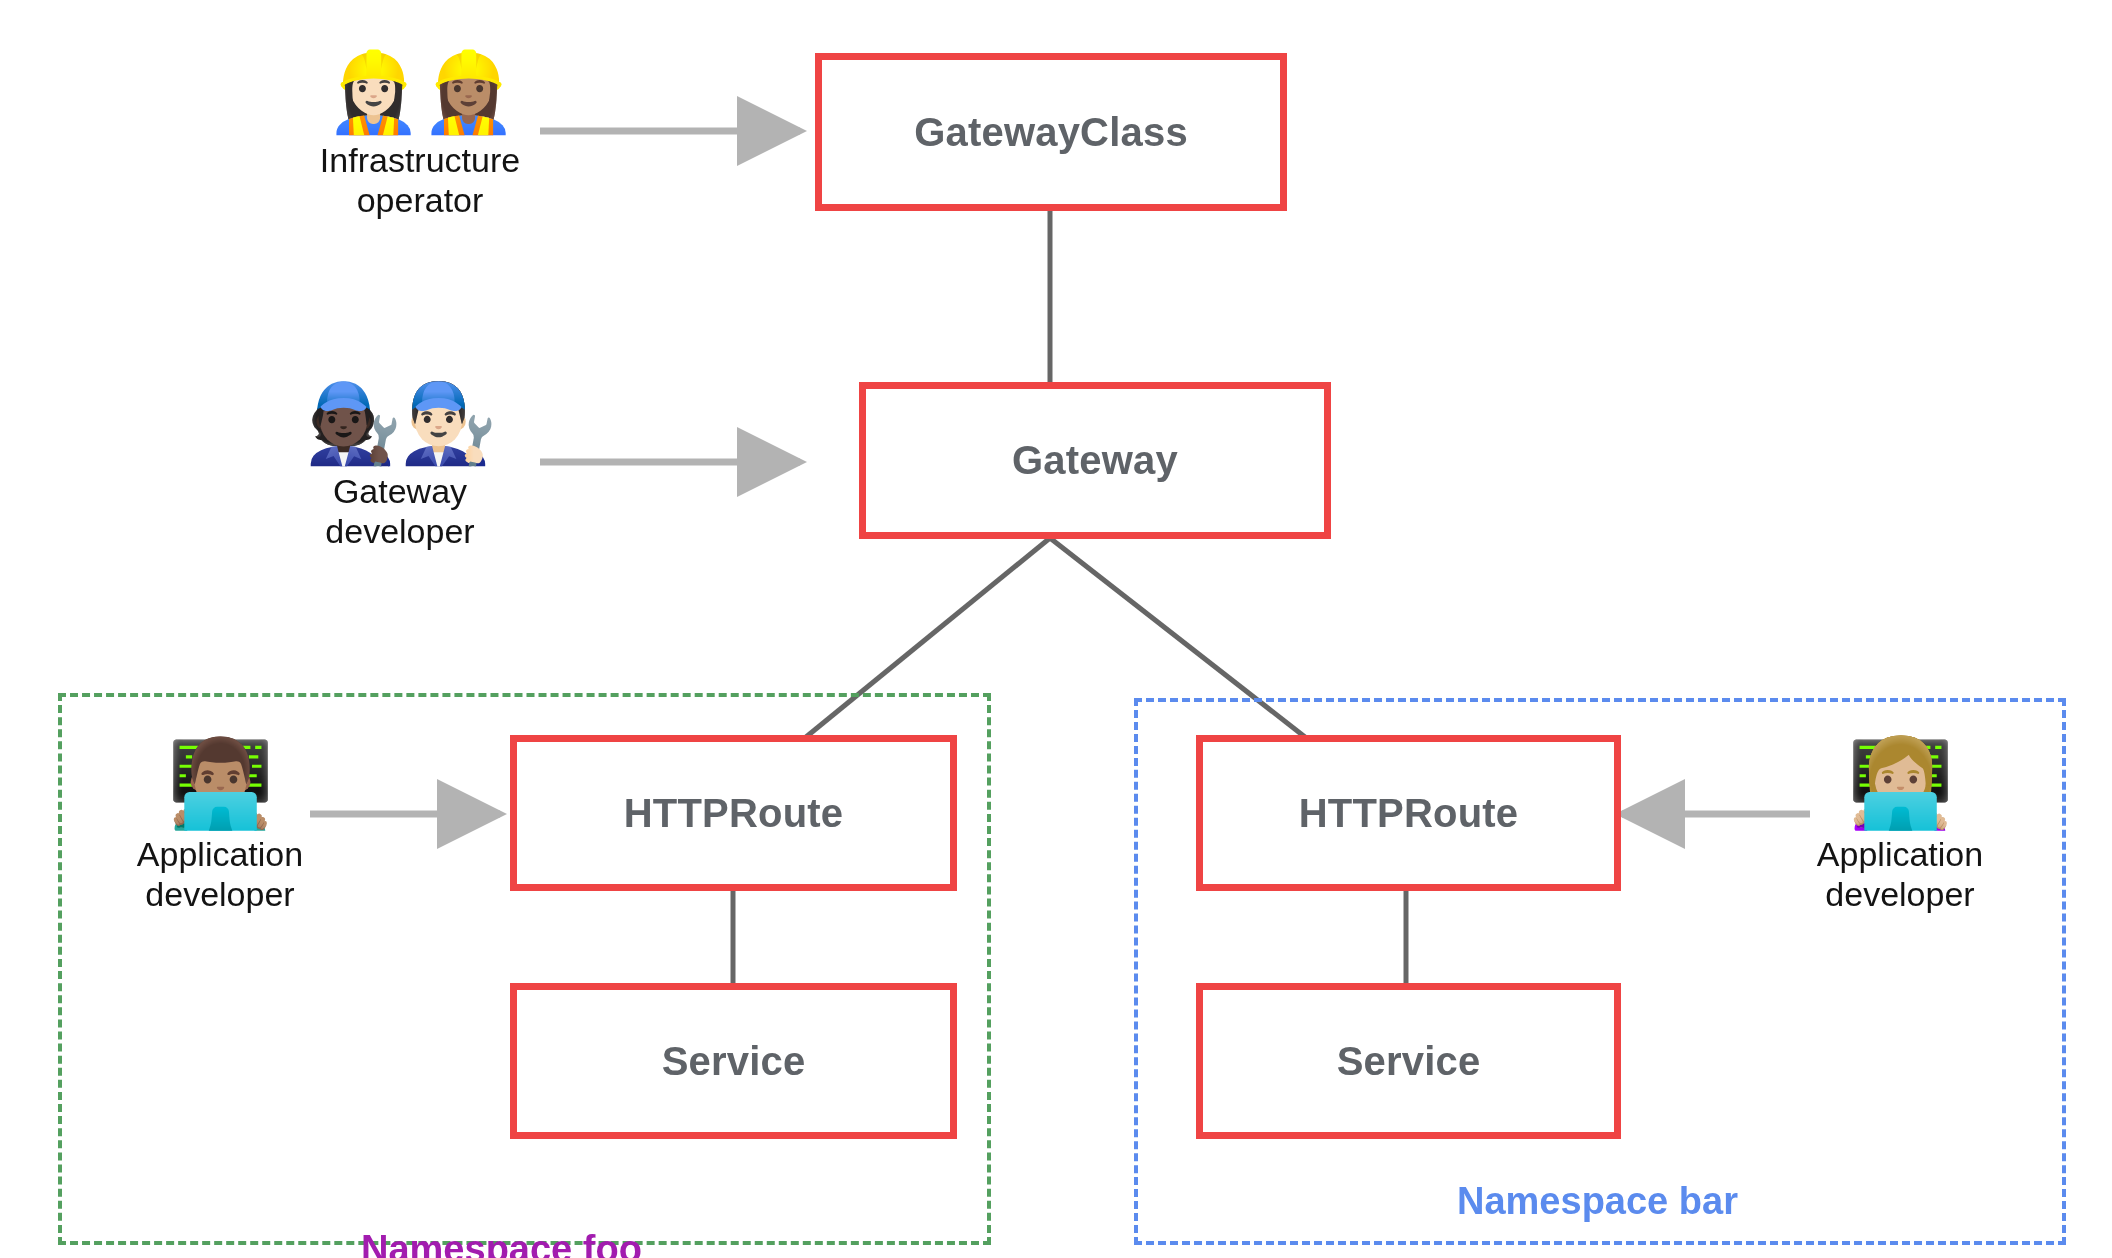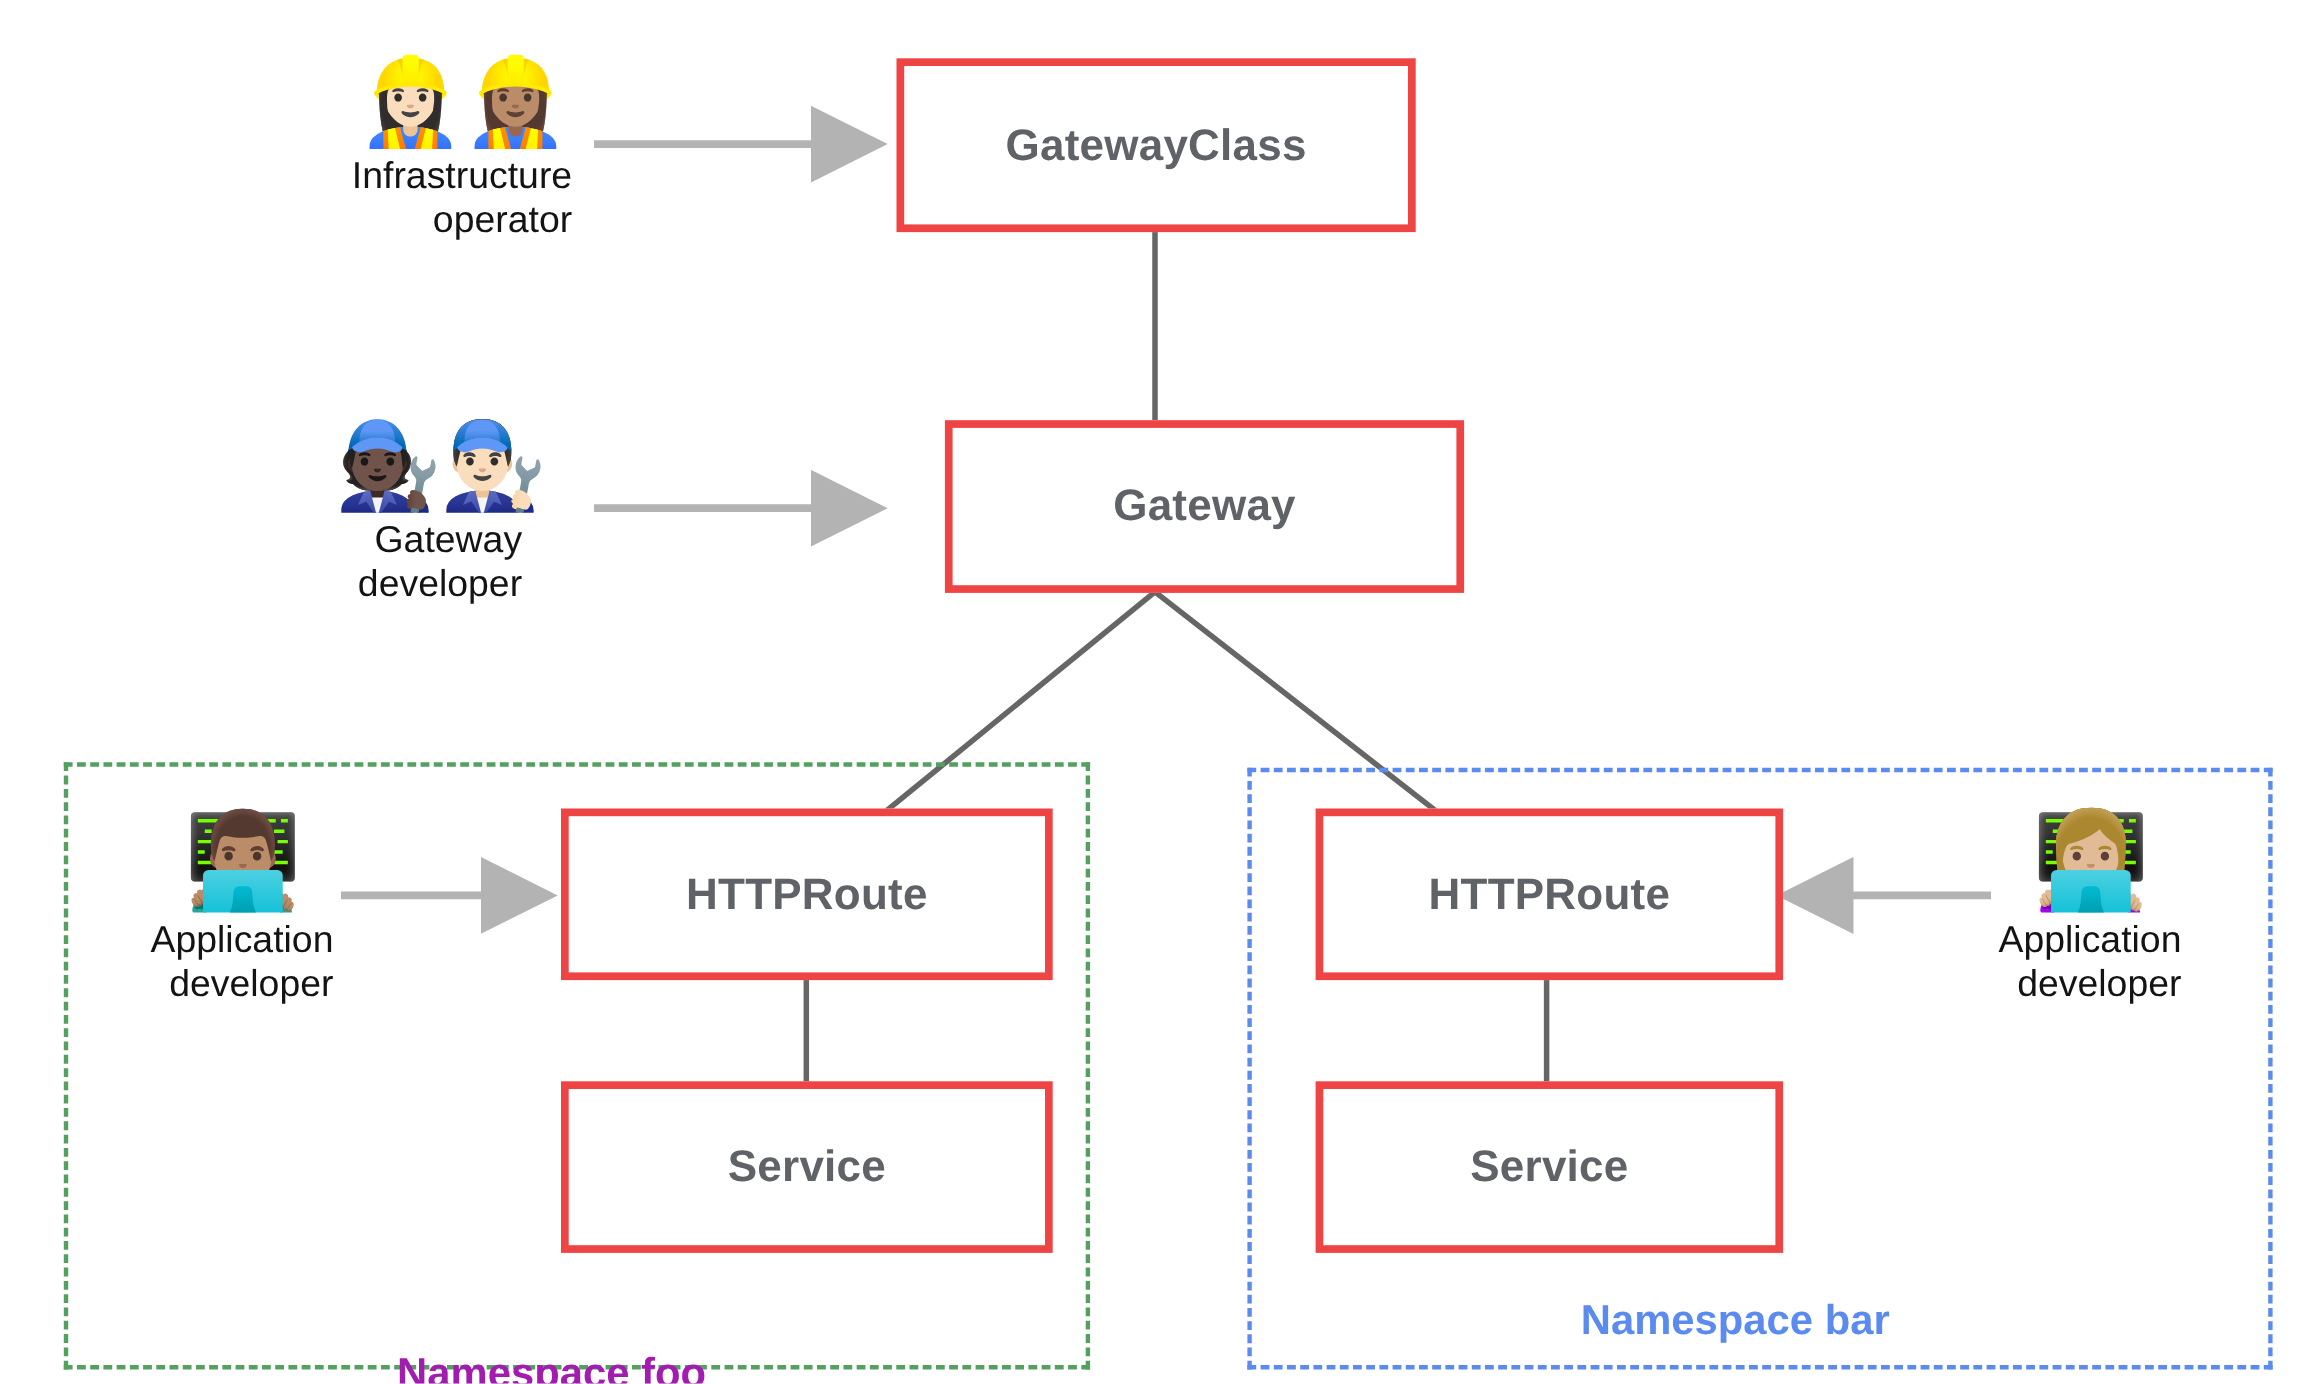--- a/index.html
+++ b/index.html
@@ -54,41 +54,41 @@
     border: 4px dashed #5b8bee;
   }
   .ns-label {
     position: absolute;
     font-family: "Liberation Sans", sans-serif;
     font-weight: bold;
     font-size: 38px;
     white-space: nowrap;
   }
   .ns-label-foo { color: #a21caf; margin-top: 48px; }
-  .ns-label-bar { color: #5b8bee; }
+  .ns-label-bar { color: #5b8bee; margin-left: 20px; }
   .persona {
     position: absolute;
     display: flex;
     flex-direction: column;
     align-items: center;
     width: 320px;
   }
   .persona-emoji {
     font-size: 78px;
     line-height: 1.05;
     white-space: nowrap;
     letter-spacing: -2px;
   }
   .persona-emoji.single { font-size: 86px; }
   .persona-caption {
     margin-top: 6px;
     font-family: "Liberation Sans", sans-serif;
     font-size: 34px;
     color: #131313;
-    text-align: right;
+    text-align: center;
     line-height: 1.18;
   }
 </style>
 </head>
 <body>
 
 <div id="canvas">
 
   <svg id="wires" viewBox="0 0 2112 1258">
     <defs>

